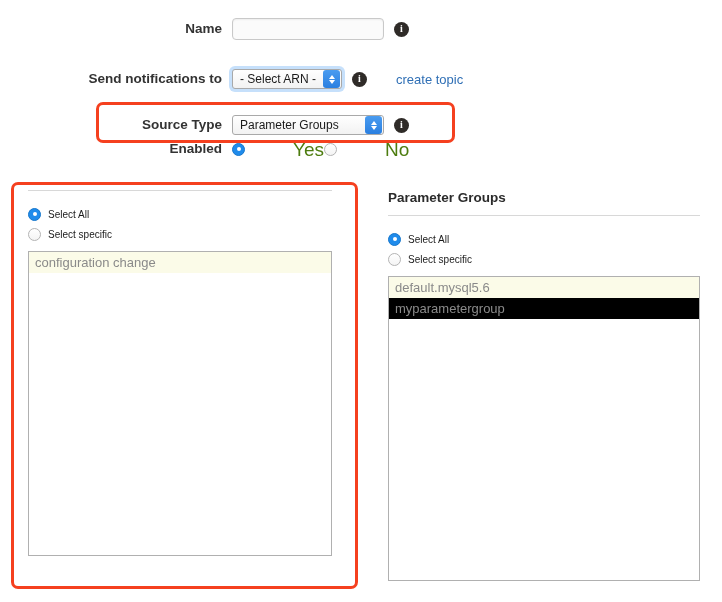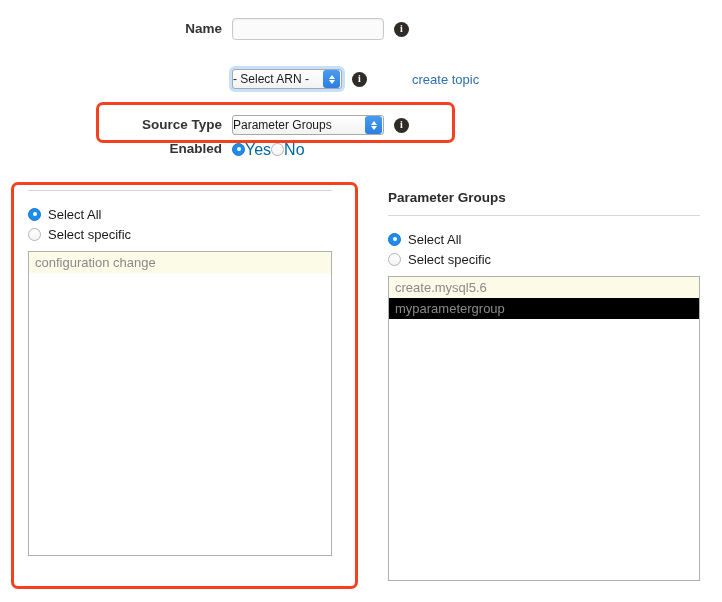--- a/index.html
+++ b/index.html
@@ -83,20 +83,21 @@
   }
   .sel {
     position: relative;
     height: 20px;
     box-sizing: border-box;
     border: 1px solid #a9a9a9;
     border-radius: 3px;
     background: linear-gradient(#ffffff, #f2f2f2);
     display: flex;
     align-items: center;
+    padding-left: 7px;
     font-size: 12px;
     color: #1a1a1a;
     white-space: nowrap;
     overflow: hidden;
   }
   .sel.w-arn { width: 110px; }
   .sel.w-src { width: 152px; }
   .sel-text {
     flex: 1;
     line-height: 18px;
@@ -167,24 +168,25 @@
   .radio.on::after {
     content: "";
     position: absolute;
     left: 50%; top: 50%;
     width: 4px; height: 4px;
     margin: -2px 0 0 -2px;
     border-radius: 50%;
     background: #ffffff;
   }
   .radio-label {
-    font-size: 16px;
-    color: #0369a1;
+    font-size: 19px;
+    color: #4d7c0f;
     margin-right: 0px;
     line-height: 15px;
+    padding-left: 48px;
   }
   .inline-radios { display: flex; align-items: center; }
 
   
   .panel {
     position: absolute;
     top: 190px;
   }
   .panel-title {
     font-size: 13.5px;
@@ -199,21 +201,21 @@
     margin-bottom: 14px;
   }
   .radio-stack { margin-bottom: 8px; }
   .radio-stack .opt {
     display: flex;
     align-items: center;
     height: 18px;
     margin-bottom: 2px;
   }
   .radio-stack .opt .radio { margin-right: 7px; }
-  .radio-stack .opt span { font-size: 13px; color: #1a1a1a; }
+  .radio-stack .opt span { font-size: 10px; color: #1a1a1a; }
 
   .listbox {
     box-sizing: border-box;
     border: 1px solid #b0b0b0;
     background: #ffffff;
     overflow: hidden;
   }
   .listbox .item {
     font-size: 13px;
     color: #8a8a8a;
@@ -241,33 +243,34 @@
 
   <div class="form-row" style="top:14px;">
     <div class="form-label">Name</div>
     <div class="form-control">
       <input class="text-input" type="text" value="" style="">
       <span class="info-icon">i</span>
     </div>
   </div>
 
   <div class="form-row" style="top:64px;">
+    <div class="form-label">Send notifications to</div>
     <div class="form-control">
       <span class="sel-wrap focused">
         <span class="sel w-arn">
           <span class="sel-text">- Select ARN -</span>
           <span class="sel-btn">
             <span class="tri up"></span>
               <span class="tri down"></span>
           </span>
         </span>
       </span>
       <span class="info-icon">i</span>
     </div>
-    <a class="link" href="#" style="left:412px; top:8px;">create topic</a>
+    <a class="link" href="#" style="left:396px; top:8px;">create topic</a>
   </div>
 
   <div class="form-row" style="top:110px;">
     <div class="form-label">Source Type</div>
     <div class="form-control">
       <span class="sel-wrap">
         <span class="sel w-src">
           <span class="sel-text">Parameter Groups</span>
           <span class="sel-btn">
             <span class="tri up"></span>
@@ -317,19 +320,19 @@
     <div class="opt">
       <span class="radio on"></span>
       <span>Select All</span>
     </div>
     <div class="opt">
       <span class="radio"></span>
       <span>Select specific</span>
     </div>
   </div>
   <div class="listbox" style="height:305px;">
-    <div class="item alt-a">create.mysql5.6</div>
+    <div class="item alt-a">default.mysql5.6</div>
     <div class="item alt-c">myparametergroup</div>
   </div>
 </div>
 
 <div class="redbox" style="left:96px; top:102px; width:359px; height:41px;"></div>
 <div class="redbox" style="left:11px; top:182px; width:347px; height:407px;"></div>
 
 </body></html>

